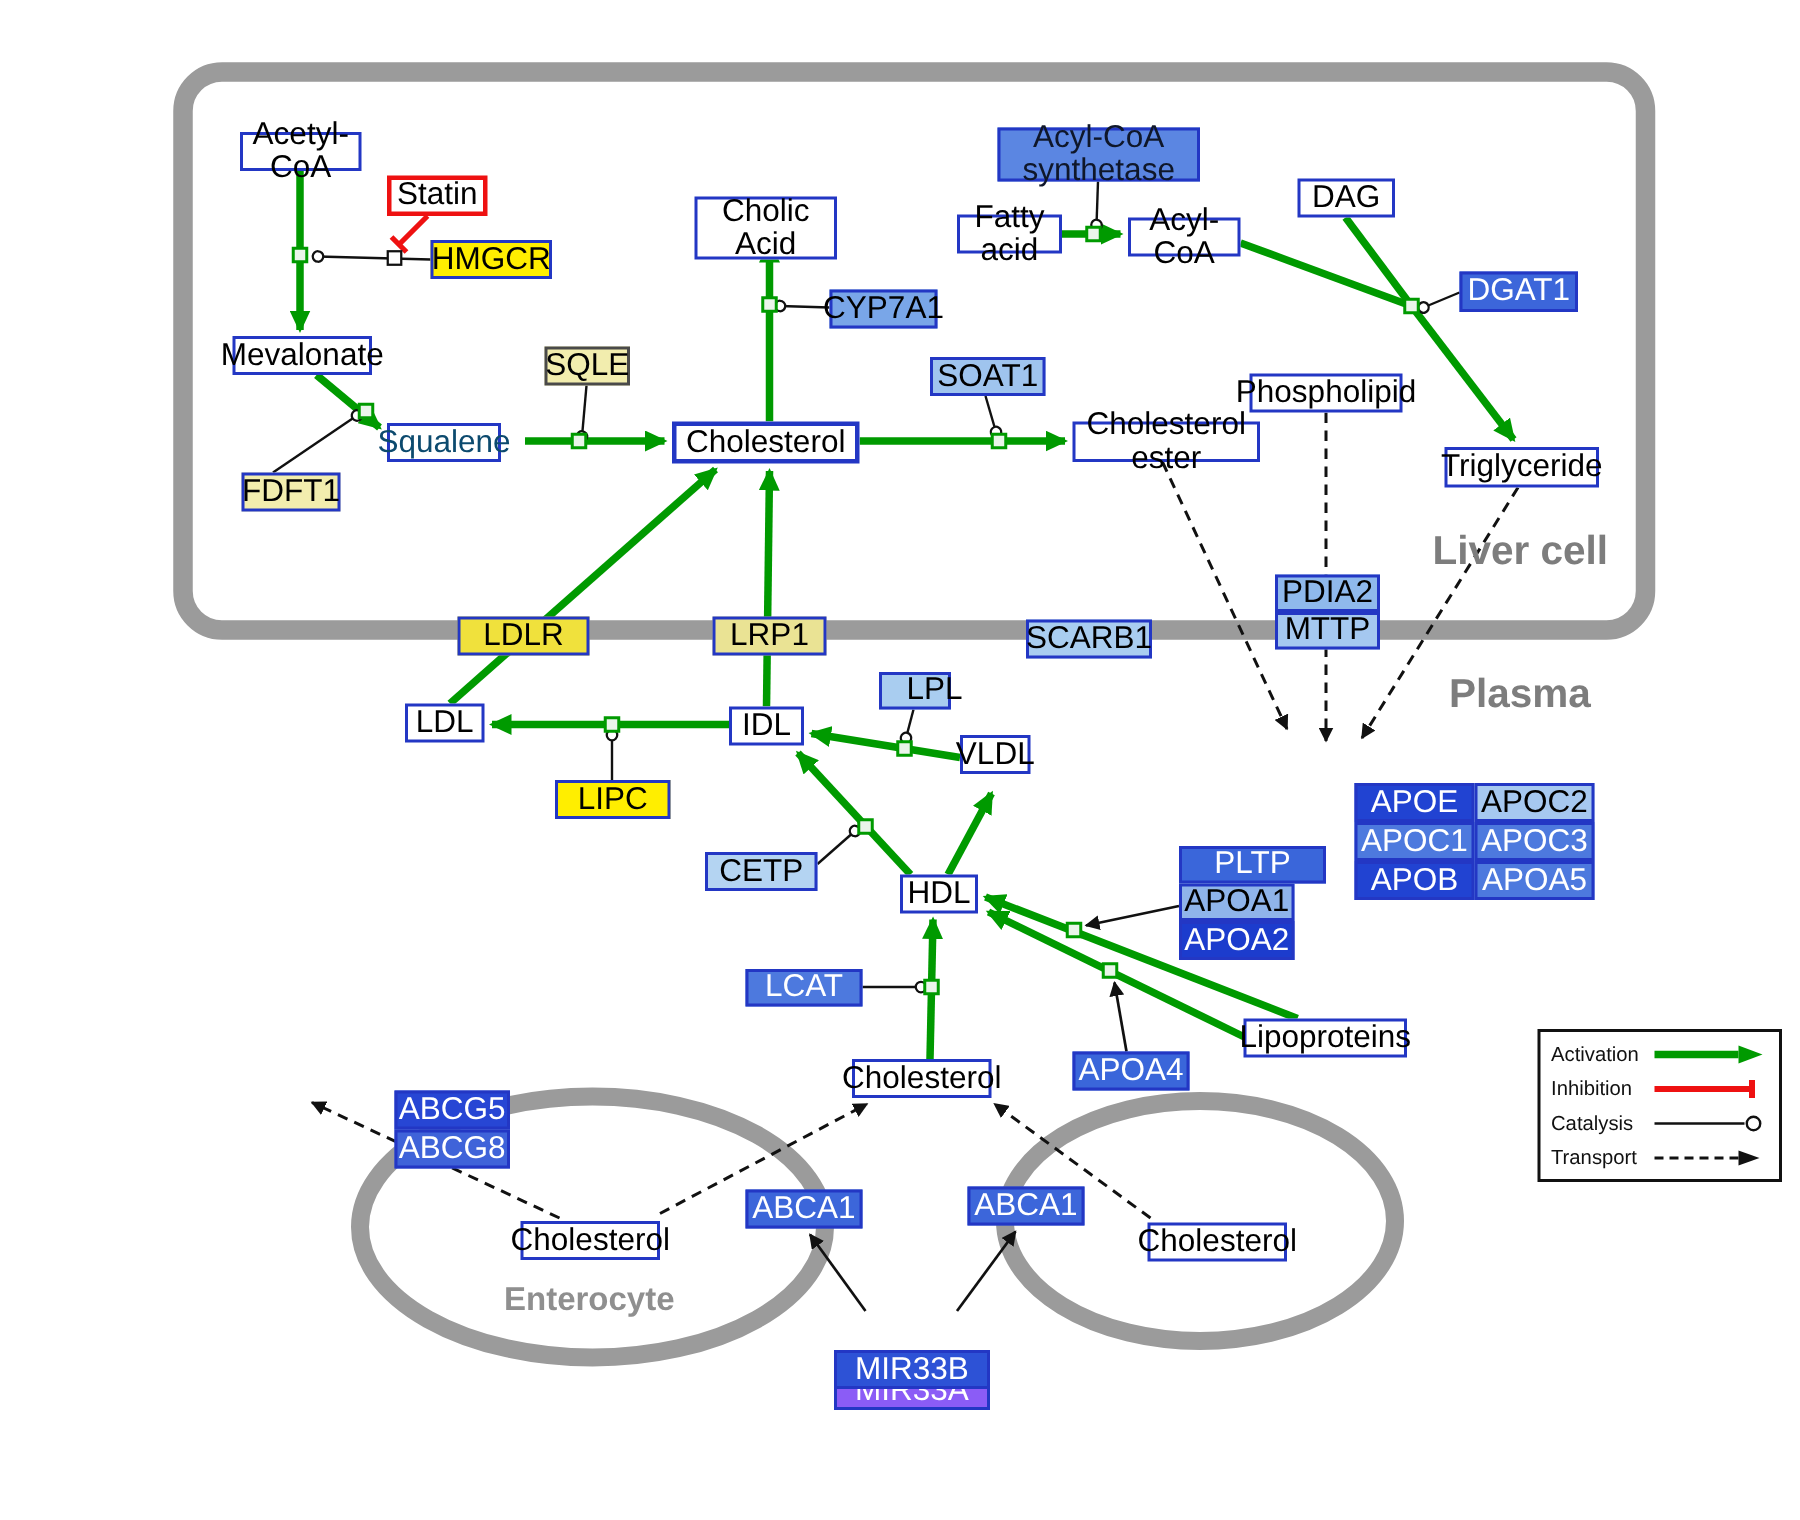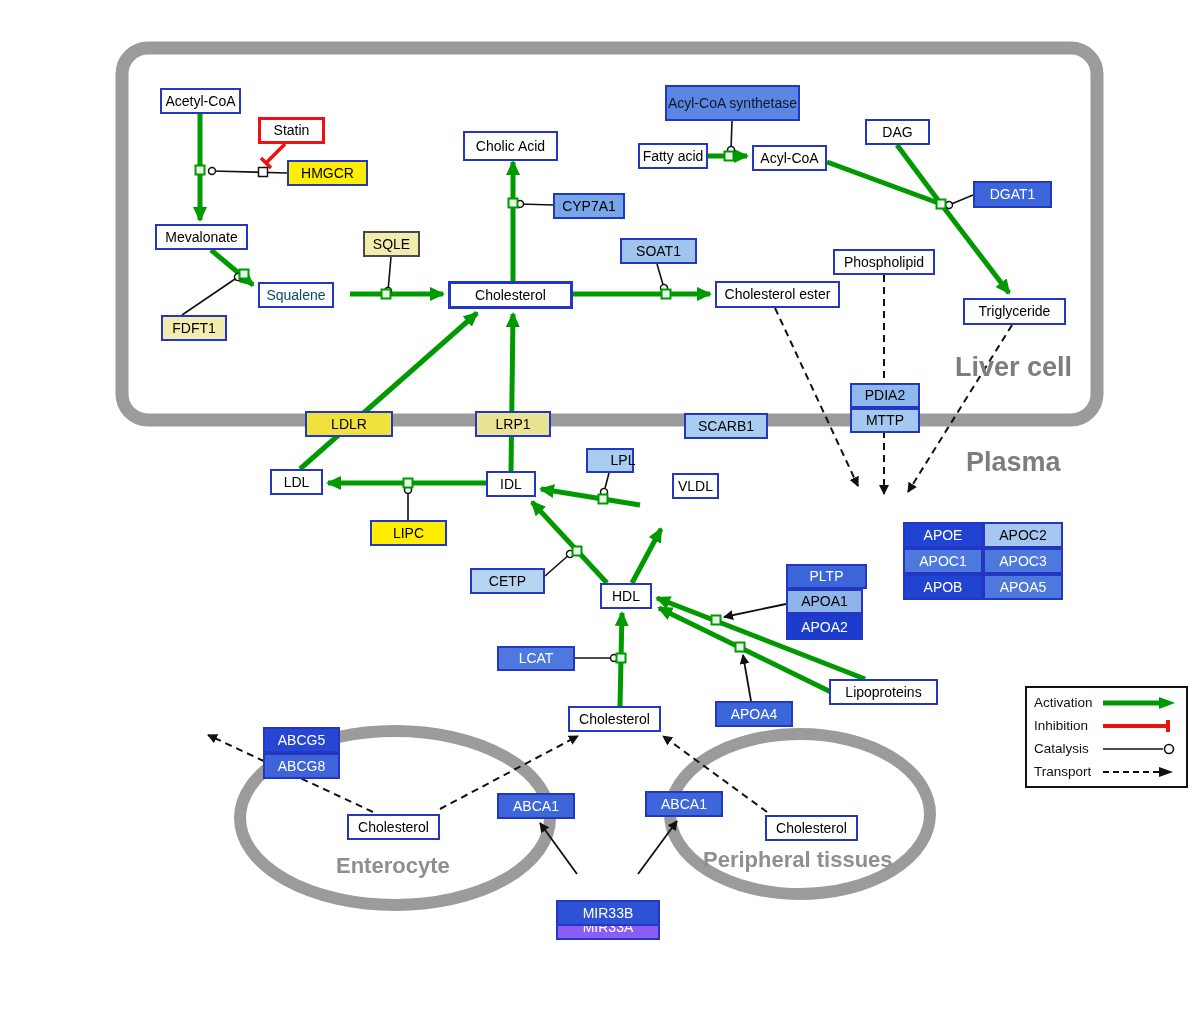--- a/index.html
+++ b/index.html
@@ -7,21 +7,21 @@
   #stage{position:relative;width:1200px;height:1013px;font-family:"Liberation Sans",sans-serif;background:#fff;overflow:hidden;}
   #edge-layer{position:absolute;left:0;top:0;pointer-events:none;}
   .membrane{fill:none;stroke:#9b9b9b;}
   .a{stroke:#009a00;stroke-width:5;fill:none;}
   .t{stroke:#111;stroke-width:2;fill:none;stroke-dasharray:7 5;}
   .c{stroke:#111;stroke-width:1.6;fill:none;}
   .r{stroke:#111;stroke-width:1.8;fill:none;}
   .inh{stroke:#ee1111;stroke-width:3.5;fill:none;}
   .q{fill:#eaf5ea;stroke:#009a00;stroke-width:2;}
   .node{position:absolute;display:flex;align-items:center;justify-content:center;text-align:center;
-        font-size:14px;line-height:1.05;box-sizing:border-box;background:#fff;color:#000;cursor:pointer;}
+        font-size:21px;line-height:1.05;box-sizing:border-box;background:#fff;color:#000;cursor:pointer;}
   .comp-label{position:absolute;font-weight:bold;color:#7d7d7d;white-space:nowrap;}
   #legend{position:absolute;left:995px;top:686px;width:163px;height:102px;border:2.5px solid #111;
           background:#fff;box-sizing:border-box;display:flex;flex-direction:column;justify-content:space-around;
           padding:3px 0;margin-left:30px;}
   .lg-row{display:flex;align-items:center;justify-content:space-between;padding:0 7px;}
   .lg-label{font-size:13.5px;color:#111;}
 </style>
 </head>
 <body>
 
@@ -123,43 +123,43 @@
   <div id="nodes">
       <div class="node" style="left: 160px; top: 88px; width: 81px; height: 26px; background: rgb(255, 255, 255); color: rgb(0, 0, 0); border: 2px solid rgb(35, 55, 196);">Acetyl-CoA</div>
       <div class="node" style="left: 258px; top: 117px; width: 67px; height: 27px; background: rgb(255, 255, 255); color: rgb(0, 0, 0); border: 3px solid rgb(238, 17, 17);">Statin</div>
       <div class="node" style="left: 287px; top: 160px; width: 81px; height: 26px; background: rgb(255, 238, 0); color: rgb(0, 0, 0); border: 2px solid rgb(35, 55, 196);">HMGCR</div>
       <div class="node" style="left: 155px; top: 224px; width: 93px; height: 26px; background: rgb(255, 255, 255); color: rgb(0, 0, 0); border: 2px solid rgb(35, 55, 196);">Mevalonate</div>
       <div class="node" style="left: 146px; top: 315px; width: 66px; height: 26px; background: rgb(242, 237, 174); color: rgb(0, 0, 0); border: 2px solid rgb(35, 55, 196); margin-left: 15px;">FDFT1</div>
       <div class="node" style="left: 258px; top: 282px; width: 76px; height: 26px; background: rgb(255, 255, 255); color: #0c4a6e; border: 2px solid rgb(35, 55, 196);">Squalene</div>
       <div class="node" style="left: 363px; top: 231px; width: 57px; height: 26px; background: rgb(242, 237, 174); color: rgb(0, 0, 0); border: 2px solid rgb(74, 74, 74);">SQLE</div>
       <div class="node" style="left: 448px; top: 281px; width: 125px; height: 28px; background: rgb(255, 255, 255); color: rgb(0, 0, 0); border: 3px solid rgb(35, 55, 196);">Cholesterol</div>
       <div class="node" style="left: 553px; top: 193px; width: 72px; height: 26px; background: rgb(121, 166, 232); color: rgb(0, 0, 0); border: 2px solid rgb(35, 55, 196);">CYP7A1</div>
-      <div class="node" style="left: 463px; top: 131px; width: 95px; height: 30px; background: rgb(255, 255, 255); color: rgb(0, 0, 0); border: 2px solid rgb(35, 55, 196);">Cholic Acid</div>
+      <div class="node" style="left: 463px; top: 131px; width: 95px; height: 42px; background: rgb(255, 255, 255); color: rgb(0, 0, 0); border: 2px solid rgb(35, 55, 196);">Cholic Acid</div>
       <div class="node" style="left: 665px; top: 85px; width: 135px; height: 36px; background: rgb(91, 134, 226); color: #0f172a; border: 2px solid rgb(35, 55, 196);">Acyl-CoA synthetase</div>
       <div class="node" style="left: 638px; top: 143px; width: 70px; height: 26px; background: rgb(255, 255, 255); color: rgb(0, 0, 0); border: 2px solid rgb(35, 55, 196);">Fatty acid</div>
       <div class="node" style="left: 752px; top: 145px; width: 75px; height: 26px; background: rgb(255, 255, 255); color: rgb(0, 0, 0); border: 2px solid rgb(35, 55, 196);">Acyl-CoA</div>
       <div class="node" style="left: 865px; top: 119px; width: 65px; height: 26px; background: rgb(255, 255, 255); color: rgb(0, 0, 0); border: 2px solid rgb(35, 55, 196); text-align: right;">DAG</div>
       <div class="node" style="left: 973px; top: 181px; width: 79px; height: 27px; background: rgb(60, 102, 218); color: rgb(255, 255, 255); border: 2px solid rgb(35, 55, 196);">DGAT1</div>
       <div class="node" style="left: 620px; top: 238px; width: 77px; height: 26px; background: rgb(159, 196, 238); color: rgb(0, 0, 0); border: 2px solid rgb(35, 55, 196);">SOAT1</div>
       <div class="node" style="left: 715px; top: 281px; width: 125px; height: 27px; background: rgb(255, 255, 255); color: rgb(0, 0, 0); border: 2px solid rgb(35, 55, 196);">Cholesterol ester</div>
       <div class="node" style="left: 833px; top: 249px; width: 102px; height: 26px; background: rgb(255, 255, 255); color: rgb(0, 0, 0); border: 2px solid rgb(35, 55, 196);">Phospholipid</div>
       <div class="node" style="left: 963px; top: 298px; width: 103px; height: 27px; background: rgb(255, 255, 255); color: rgb(0, 0, 0); border: 2px solid rgb(35, 55, 196);">Triglyceride</div>
       <div class="node" style="left: 850px; top: 383px; width: 70px; height: 25px; background: rgb(143, 185, 236); color: rgb(0, 0, 0); border: 2px solid rgb(35, 55, 196);">PDIA2</div>
       <div class="node" style="left: 850px; top: 408px; width: 70px; height: 25px; background: rgb(165, 200, 240); color: rgb(0, 0, 0); border: 2px solid rgb(35, 55, 196);">MTTP</div>
       <div class="node" style="left: 305px; top: 411px; width: 88px; height: 26px; background: rgb(240, 225, 60); color: rgb(0, 0, 0); border: 2px solid rgb(35, 55, 196);">LDLR</div>
       <div class="node" style="left: 475px; top: 411px; width: 76px; height: 26px; background: rgb(234, 227, 148); color: rgb(0, 0, 0); border: 2px solid rgb(35, 55, 196);">LRP1</div>
       <div class="node" style="left: 684px; top: 413px; width: 84px; height: 26px; background: rgb(169, 205, 240); color: rgb(0, 0, 0); border: 2px solid rgb(35, 55, 196);">SCARB1</div>
       <div class="node" style="left: 270px; top: 469px; width: 53px; height: 26px; background: rgb(255, 255, 255); color: rgb(0, 0, 0); border: 2px solid rgb(35, 55, 196);">LDL</div>
       <div class="node" style="left: 486px; top: 471px; width: 50px; height: 26px; background: rgb(255, 255, 255); color: rgb(0, 0, 0); border: 2px solid rgb(35, 55, 196);">IDL</div>
       <div class="node" style="left: 586px; top: 448px; width: 48px; height: 25px; background: rgb(169, 205, 240); color: rgb(0, 0, 0); border: 2px solid rgb(35, 55, 196); padding-left: 26px;">LPL</div>
-      <div class="node" style="left: 640px; top: 473px; width: 47px; height: 26px; background: rgb(255, 255, 255); color: rgb(0, 0, 0); border: 2px solid rgb(35, 55, 196); margin-left: 32px;">VLDL</div>
+      <div class="node" style="left: 640px; top: 490px; width: 47px; height: 26px; background: rgb(255, 255, 255); color: rgb(0, 0, 0); border: 2px solid rgb(35, 55, 196);">VLDL</div>
       <div class="node" style="left: 370px; top: 520px; width: 77px; height: 26px; background: rgb(255, 238, 0); color: rgb(0, 0, 0); border: 2px solid rgb(35, 55, 196);">LIPC</div>
       <div class="node" style="left: 470px; top: 568px; width: 75px; height: 26px; background: rgb(180, 212, 242); color: rgb(0, 0, 0); border: 2px solid rgb(35, 55, 196);">CETP</div>
       <div class="node" style="left: 600px; top: 583px; width: 52px; height: 26px; background: rgb(255, 255, 255); color: rgb(0, 0, 0); border: 2px solid rgb(35, 55, 196);">HDL</div>
-      <div class="node" style="left: 786px; top: 564px; width: 81px; height: 25px; background: rgb(58, 102, 218); color: rgb(255, 255, 255); border: 2px solid rgb(35, 55, 196);">PLTP</div>
+      <div class="node" style="left: 786px; top: 564px; width: 98px; height: 25px; background: rgb(58, 102, 218); color: rgb(255, 255, 255); border: 2px solid rgb(35, 55, 196);">PLTP</div>
       <div class="node" style="left: 786px; top: 589px; width: 77px; height: 25px; background: rgb(143, 180, 234); color: rgb(0, 0, 0); border: 2px solid rgb(35, 55, 196);">APOA1</div>
       <div class="node" style="left: 786px; top: 614px; width: 77px; height: 26px; background: rgb(28, 60, 205); color: rgb(255, 255, 255); border: 2px solid rgb(35, 55, 196);">APOA2</div>
       <div class="node" style="left: 903px; top: 522px; width: 80px; height: 26px; background: rgb(33, 67, 210); color: rgb(255, 255, 255); border: 2px solid rgb(35, 55, 196);">APOE</div>
       <div class="node" style="left: 983px; top: 522px; width: 80px; height: 26px; background: rgb(166, 200, 240); color: rgb(0, 0, 0); border: 2px solid rgb(35, 55, 196);">APOC2</div>
       <div class="node" style="left: 903px; top: 548px; width: 80px; height: 26px; background: rgb(77, 121, 222); color: rgb(255, 255, 255); border: 2px solid rgb(35, 55, 196);">APOC1</div>
       <div class="node" style="left: 983px; top: 548px; width: 80px; height: 26px; background: rgb(77, 121, 222); color: rgb(255, 255, 255); border: 2px solid rgb(35, 55, 196);">APOC3</div>
       <div class="node" style="left: 903px; top: 574px; width: 80px; height: 26px; background: rgb(33, 67, 210); color: rgb(255, 255, 255); border: 2px solid rgb(35, 55, 196);">APOB</div>
       <div class="node" style="left: 983px; top: 574px; width: 80px; height: 26px; background: rgb(77, 121, 222); color: rgb(255, 255, 255); border: 2px solid rgb(35, 55, 196);">APOA5</div>
       <div class="node" style="left: 497px; top: 646px; width: 78px; height: 25px; background: rgb(77, 121, 222); color: rgb(255, 255, 255); border: 2px solid rgb(35, 55, 196);">LCAT</div>
       <div class="node" style="left: 715px; top: 701px; width: 78px; height: 26px; background: rgb(58, 102, 218); color: rgb(255, 255, 255); border: 2px solid rgb(35, 55, 196);">APOA4</div>
@@ -171,21 +171,20 @@
       <div class="node" style="left: 497px; top: 793px; width: 78px; height: 26px; background: rgb(60, 102, 218); color: rgb(255, 255, 255); border: 2px solid rgb(35, 55, 196);">ABCA1</div>
       <div class="node" style="left: 645px; top: 791px; width: 78px; height: 26px; background: rgb(60, 102, 218); color: rgb(255, 255, 255); border: 2px solid rgb(35, 55, 196);">ABCA1</div>
       <div class="node" style="left: 765px; top: 815px; width: 93px; height: 26px; background: rgb(255, 255, 255); color: rgb(0, 0, 0); border: 2px solid rgb(35, 55, 196);">Cholesterol</div>
       <div class="node" style="left: 556px; top: 874px; width: 104px; height: 26px; background: #8b5cf6; color: rgb(255, 255, 255); border: 2px solid rgb(35, 55, 196); margin-top: 40px;">MIR33A</div>
       <div class="node" style="left: 556px; top: 900px; width: 104px; height: 26px; background: rgb(45, 82, 214); color: rgb(255, 255, 255); border: 2px solid rgb(35, 55, 196);">MIR33B</div>
     </div>
 
   <div class="comp-label" style="left:955px;top:352px;font-size:27px;">Liver cell</div>
   <div class="comp-label" style="left:966px;top:447px;font-size:27px;">Plasma</div>
   <div class="comp-label" style="left:336px;top:853px;font-size:22px;color:#8f8f8f;">Enterocyte</div>
-  <div class="comp-label" style="left:703px;top:847px;font-size:22px;color:#8f8f8f;">Peripheral tissues</div>
 
   <div id="legend">
     <div class="lg-row">
       <span class="lg-label">Activation</span>
       <svg width="78" height="16">
         <line x1="2" y1="8" x2="58" y2="8" stroke="#009a00" stroke-width="5"></line>
         <path d="M58,2 L74,8 L58,14 Z" fill="#009a00"></path>
       </svg>
     </div>
     <div class="lg-row">

